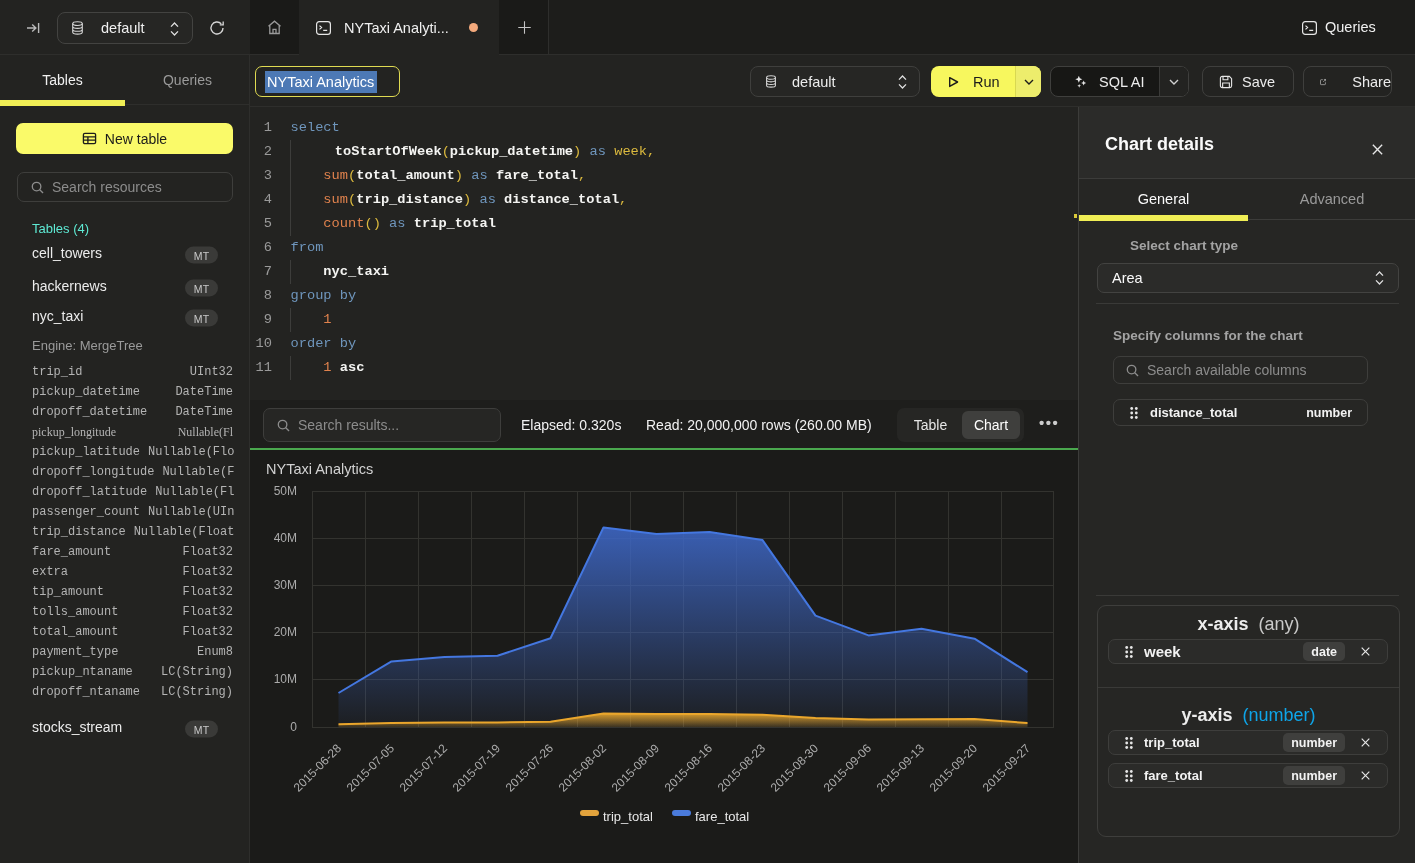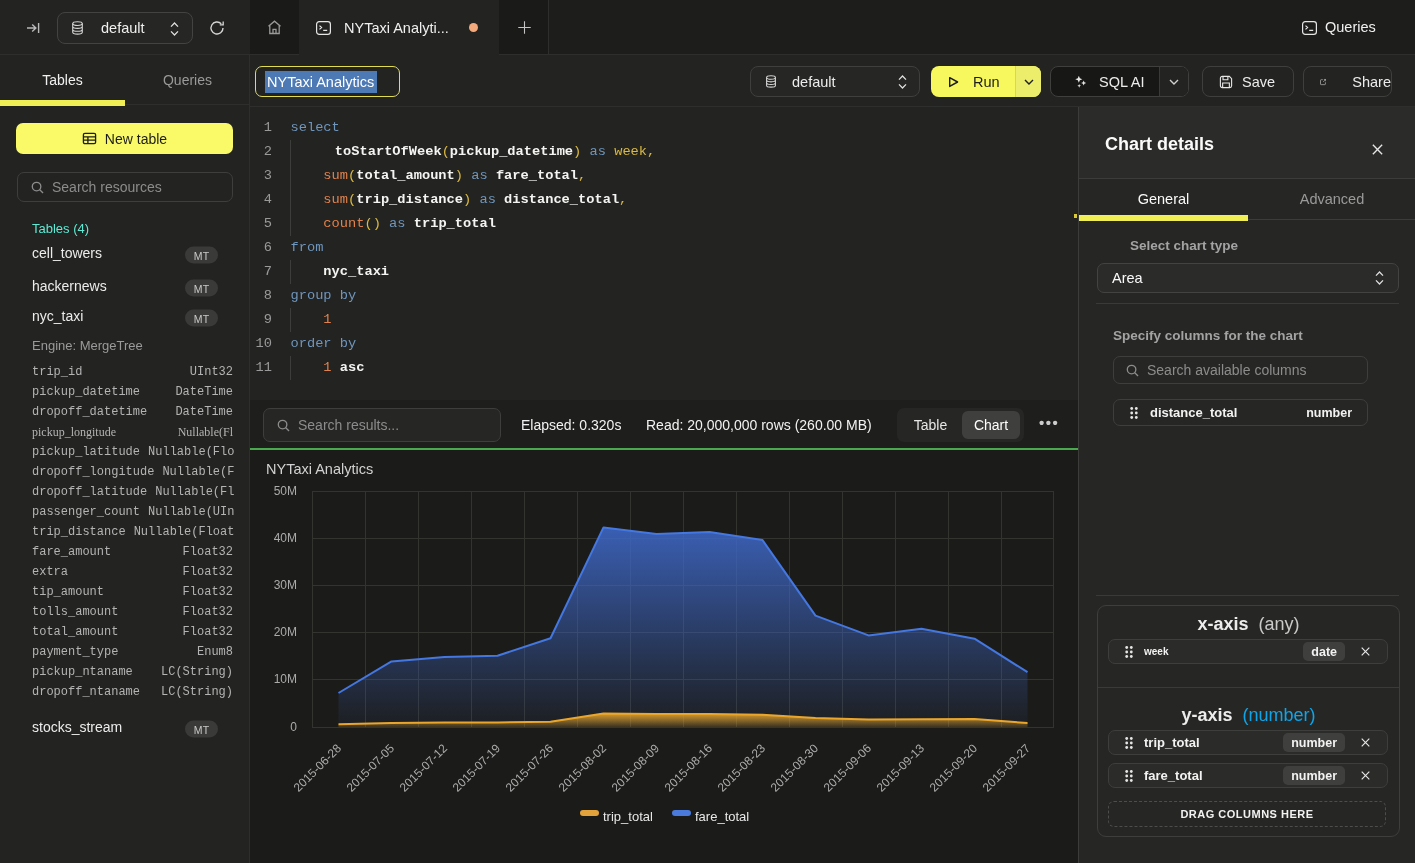--- a/index.html
+++ b/index.html
@@ -331,21 +331,21 @@
     <div class="axhead" style="top:8px;"><b>x-axis</b>&nbsp;&nbsp;<span style="color:#c9c9c9;">(any)</span></div>
     <div class="citem" style="left:10px;top:33px;width:280px;height:25px;background:#2b2b29;">
       <svg style="margin-left:16px;" width="8" height="12" viewBox="0 0 8 12" fill="#e6e6e6">
           <circle cx="1.7" cy="1.5" r="1.4"></circle>
           <circle cx="6.3" cy="1.5" r="1.4"></circle>
           <circle cx="1.7" cy="6" r="1.4"></circle>
           <circle cx="6.3" cy="6" r="1.4"></circle>
           <circle cx="1.7" cy="10.5" r="1.4"></circle>
           <circle cx="6.3" cy="10.5" r="1.4"></circle>
         </svg>
-      <span style="margin-left:11px;font-size:10px;font-weight:bold;color:#f2f2f2;">week</span>
+      <span style="margin-left:11px;font-size:15px;font-weight:bold;color:#f2f2f2;">week</span>
       <span class="badge" style="position:absolute;right:42px;">date</span>
       <svg style="position:absolute;right:17px;" width="9" height="9" viewBox="0 0 13 13" fill="none" stroke="#e6e6e6" stroke-width="1.7">
           <path d="M1 1 12 12M12 1 1 12"></path>
         </svg>
     </div>
     <div class="abs" style="left:0;top:81px;width:100%;height:1px;background:#3a3a38;"></div>
     <div class="axhead" style="top:99px;"><b>y-axis</b>&nbsp;&nbsp;<span style="color:#0ea5e9;">(number)</span></div>
     <div class="citem" style="left:10px;top:124px;width:280px;height:25px;background:#2b2b29;">
       <svg style="margin-left:16px;" width="8" height="12" viewBox="0 0 8 12" fill="#e6e6e6">
           <circle cx="1.7" cy="1.5" r="1.4"></circle>
@@ -369,15 +369,14 @@
           <circle cx="6.3" cy="6" r="1.4"></circle>
           <circle cx="1.7" cy="10.5" r="1.4"></circle>
           <circle cx="6.3" cy="10.5" r="1.4"></circle>
         </svg>
       <span style="margin-left:11px;font-size:13px;font-weight:bold;color:#f2f2f2;">fare_total</span>
       <span class="badge" style="position:absolute;right:42px;">number</span>
       <svg style="position:absolute;right:17px;" width="9" height="9" viewBox="0 0 13 13" fill="none" stroke="#e6e6e6" stroke-width="1.7">
           <path d="M1 1 12 12M12 1 1 12"></path>
         </svg>
     </div>
-    <div class="abs" style="left:10px;top:195px;width:278px;height:26px;border:1.5px dashed #4d4d4b;border-radius:6px;text-align:center;line-height:24px;font-size:11px;font-weight:bold;color:#f2f2f2;letter-spacing:.5px;">DRAG COLUMNS HERE</div>
   </div>
 </div>
 
 </body></html>

